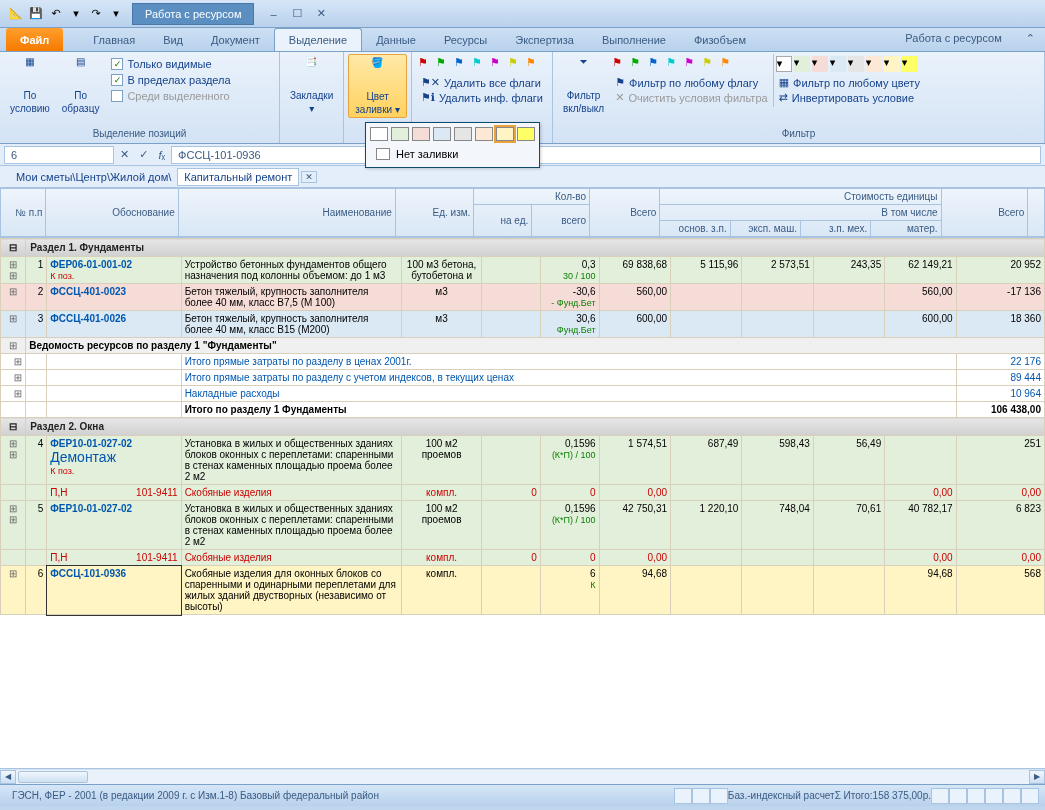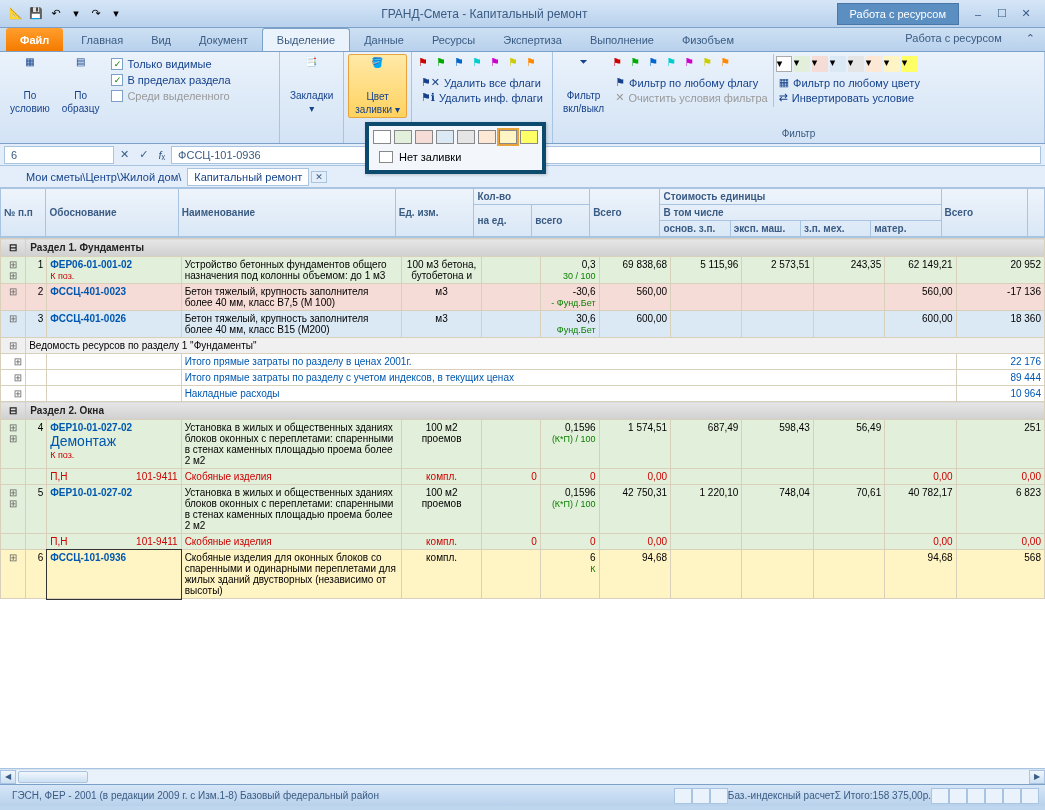--- a/index.html
+++ b/index.html
@@ -9,70 +9,70 @@
 .titlebar { display: flex; align-items: center; height: 28px; background: linear-gradient(#d6e6f7, #b8d1ec); border-bottom: 1px solid #7ba1c9; }
 .qat { display: flex; gap: 4px; padding: 0 8px; align-items: center; }
 .qat-btn { width: 16px; height: 16px; display: flex; align-items: center; justify-content: center; cursor: pointer; }
 .title-center { flex: 1; text-align: center; color: #3a5b83; font-size: 12px; }
 .title-right-tab { background: #5b8ec1; color: #fff; padding: 4px 12px; font-size: 11px; border: 1px solid #4a77a8; }
 .win-controls { display: flex; gap: 6px; padding: 0 10px; color: #3a5b83; }
 .win-btn { width: 18px; height: 16px; cursor: pointer; display: flex; align-items: center; justify-content: center; }
 
 
 .tabs-row { display: flex; height: 24px; background: linear-gradient(#cde0f3, #b8d1ec); border-bottom: 1px solid #7ba1c9; align-items: stretch; padding-left: 6px; }
-.file-tab { background: linear-gradient(#ff9e2c, #f57b00); color: #fff; padding: 4px 14px; font-weight: bold; border-radius: 3px 3px 0 0; margin-right: 4px; font-size: 11px; display: flex; align-items: center; }
+.file-tab { background: linear-gradient(#ff9e2c, #f57b00); color: #fff; padding: 4px 14px; font-weight: bold; border-radius: 3px 3px 0 0; margin-right: 16px; font-size: 11px; display: flex; align-items: center; }
 .main-tab { padding: 4px 14px; color: #3a5b83; cursor: pointer; display: flex; align-items: center; }
 .main-tab.active { background: #eaf2fb; border: 1px solid #7ba1c9; border-bottom: none; border-radius: 3px 3px 0 0; }
 .tab-spacer { flex: 1; }
 .context-tab { padding: 4px 14px; color: #3a5b83; }
 .help-icon { padding: 4px 10px; color: #3a5b83; cursor: pointer; }
 
 
 .ribbon { display: flex; height: 92px; background: linear-gradient(#eaf2fb, #d3e3f5); border-bottom: 1px solid #7ba1c9; }
 .ribbon-group { border-right: 1px solid #a9c4e0; padding: 2px 4px; display: flex; flex-direction: column; }
 .ribbon-group-content { flex: 1; display: flex; align-items: flex-start; }
 .ribbon-group-label { text-align: center; font-size: 10px; color: #3a5b83; padding-bottom: 2px; }
 .big-btn { display: flex; flex-direction: column; align-items: center; padding: 2px 6px; cursor: pointer; color: #15428b; gap: 2px; }
 .big-btn .icon-box { width: 32px; height: 32px; }
 .big-btn span { font-size: 10px; text-align: center; line-height: 11px; }
 .check-row { display: flex; align-items: center; gap: 4px; padding: 2px; color: #15428b; font-size: 11px; }
 .check-row.disabled { color: #999; }
 .chk { width: 12px; height: 12px; border: 1px solid #7ba1c9; background: #fff; display: inline-flex; align-items: center; justify-content: center; font-size: 9px; color: #0a7f00; }
 .color-btn.active { background: linear-gradient(#ffe9a8, #ffd25f); border: 1px solid #e8a33d; border-radius: 2px; }
 
 
-.color-popup { position: absolute; top: 122px; left: 365px; background: #f3f6fb; border: 4px solid #0c4a6e; padding: 4px; z-index: 10; box-shadow: 1px 1px 3px rgba(0,0,0,0.2); }
+.color-popup { position: absolute; top: 122px; left: 365px; background: #f3f6fb; border: 1px solid #0c4a6e; padding: 4px; z-index: 10; box-shadow: 1px 1px 3px rgba(0,0,0,0.2); }
 .color-row { display: flex; gap: 3px; margin-bottom: 4px; }
 .swatch { width: 18px; height: 14px; border: 1px solid #888; cursor: pointer; }
 .swatch.active { outline: 2px solid #e8a33d; }
 .no-fill { display: flex; align-items: center; gap: 6px; padding: 3px 6px; cursor: pointer; }
 .no-fill-icon { width: 14px; height: 12px; border: 1px solid #888; background: #fff; }
 
 
 .flag-row { display: flex; gap: 2px; margin-bottom: 3px; }
 .flag { width: 16px; height: 16px; display: inline-block; }
 .ribbon-line { display: flex; align-items: center; gap: 4px; padding: 1px 3px; color: #15428b; font-size: 11px; cursor: pointer; }
 .ribbon-line.disabled { color: #999; }
 
 
 .formula-bar { display: flex; height: 22px; background: #e3eefa; border-bottom: 1px solid #a9c4e0; align-items: center; padding: 0 4px; gap: 2px; }
 .formula-cell { background: #fff; border: 1px solid #a9c4e0; padding: 2px 6px; font-size: 11px; color: #3a5b83; height: 18px; }
 .formula-input { flex: 1; }
 .fx-btn { padding: 0 4px; color: #3a5b83; cursor: pointer; font-size: 11px; }
 
 
-.breadcrumb { display: flex; height: 22px; background: #e3eefa; border-bottom: 1px solid #a9c4e0; align-items: center; padding: 0 20px; }
+.breadcrumb { display: flex; height: 22px; background: #e3eefa; border-bottom: 1px solid #a9c4e0; align-items: center; padding: 0 10px; }
 .crumb { padding: 2px 6px; color: #15428b; cursor: pointer; font-size: 11px; }
 .crumb.active { background: #fff; border: 1px solid #a9c4e0; }
 .crumb-close { margin-left: 2px; cursor: pointer; color: #3a5b83; border: 1px solid #a9c4e0; padding: 0 3px; font-size: 9px; }
 
 
 .grid-headers { background: linear-gradient(#eef4fb, #d9e7f6); border-bottom: 1px solid #a9c4e0; }
 .grid-headers table { width: 100%; border-collapse: collapse; table-layout: fixed; }
-.grid-headers th { border: 1px solid #a9c4e0; padding: 2px 3px; font-weight: bold; font-size: 10px; color: #3a5b83; text-align: left; }
+.grid-headers th { border: 1px solid #a9c4e0; padding: 2px 3px; font-weight: normal; font-size: 10px; color: #3a5b83; text-align: right; }
 
 
 .grid-body { overflow: auto; background: #fff; height: 530px; }
 .grid-body table { width: 100%; border-collapse: collapse; table-layout: fixed; }
 .grid-body td { border: 1px solid #d9d0bb; padding: 2px 3px; font-size: 10px; vertical-align: top; }
 .section-row td { background: linear-gradient(#e6e6e6, #d0d0d0); color: #222; font-weight: bold; padding: 3px 4px; }
 .row-green td { background: #e2efda; }
 .row-pink td { background: #f6dcd7; }
 .row-blue td { background: #dbe9f5; }
 .row-gray td { background: #f0f0f0; }
@@ -106,21 +106,20 @@
 
 <div class="titlebar">
   <div class="qat">
     <span class="qat-btn">📐</span>
     <span class="qat-btn">💾</span>
     <span class="qat-btn">↶</span>
     <span class="qat-btn">▾</span>
     <span class="qat-btn">↷</span>
     <span class="qat-btn">▾</span>
   </div>
-  <div class="title-center">ГРАНД-Смета - Капитальный ремонт</div>
   <div class="title-right-tab">Работа с ресурсом</div>
   <div class="win-controls">
     <span class="win-btn">–</span>
     <span class="win-btn">☐</span>
     <span class="win-btn">✕</span>
   </div>
 </div>
 
 <div class="tabs-row">
   <div class="file-tab">Файл</div>
@@ -159,20 +158,21 @@
         <div class="check-row">
             <span class="chk">✓</span>
             <span>В пределах раздела</span>
           </div>
         <div class="check-row disabled">
             <span class="chk"></span>
             <span>Среди выделенного</span>
           </div>
       </div>
     </div>
+    <div class="ribbon-group-label">Выделение позиций</div>
   </div>
 
   <div class="ribbon-group" style="min-width:60px">
     <div class="ribbon-group-content">
       <div class="big-btn">
         <span class="icon-box">📑</span>
         <span>Закладки</span>
         <span>▾</span>
       </div>
     </div>
@@ -407,21 +407,21 @@
   <td class="txt-right">600,00</td>
   <td></td>
           <td></td>
           <td></td>
   <td class="txt-right">600,00</td>
   <td class="txt-right">18 360</td>
 </tr>
 
 <tr class="row-gray">
           <td class="expand-cell">⊞</td>
-          <td colspan="12" style="font-weight:normal">Ведомость ресурсов по разделу 1 "Фундаменты"</td>
+          <td colspan="12" style="font-weight:bold">Ведомость ресурсов по разделу 1 "Фундаменты"</td>
         </tr>
 
 <tr class="totals-row">
           <td class="expand-cell">⊞</td>
           <td></td>
           <td></td>
           <td colspan="9" class="txt-blue" style="text-align:left">Итого прямые затраты по разделу в ценах 2001г.</td>
           <td class="txt-blue">22 176</td>
         </tr>
 <tr class="totals-row">
@@ -430,20 +430,27 @@
           <td></td>
           <td colspan="9" class="txt-blue" style="text-align:left">Итого прямые затраты по разделу с учетом индексов, в текущих ценах</td>
           <td class="txt-blue">89 444</td>
         </tr>
 <tr class="totals-row">
           <td class="expand-cell">⊞</td>
           <td></td>
           <td></td>
           <td colspan="9" class="txt-blue" style="text-align:left">Накладные расходы</td>
           <td class="txt-blue">10 964</td>
+        </tr>
+<tr class="totals-row">
+          <td class="expand-cell"></td>
+          <td></td>
+          <td></td>
+          <td colspan="9" style="text-align:left;font-weight:bold">Итого по разделу 1 Фундаменты</td>
+          <td style="font-weight:bold">106 438,00</td>
         </tr>
 
 <tr class="section-row">
           <td class="expand-cell">⊟</td>
           <td colspan="12">Раздел 2. Окна</td>
         </tr>
 
 <tr class="row-green">
   <td class="expand-cell">⊞ ⊞</td>
           <td class="txt-right">4</td>

